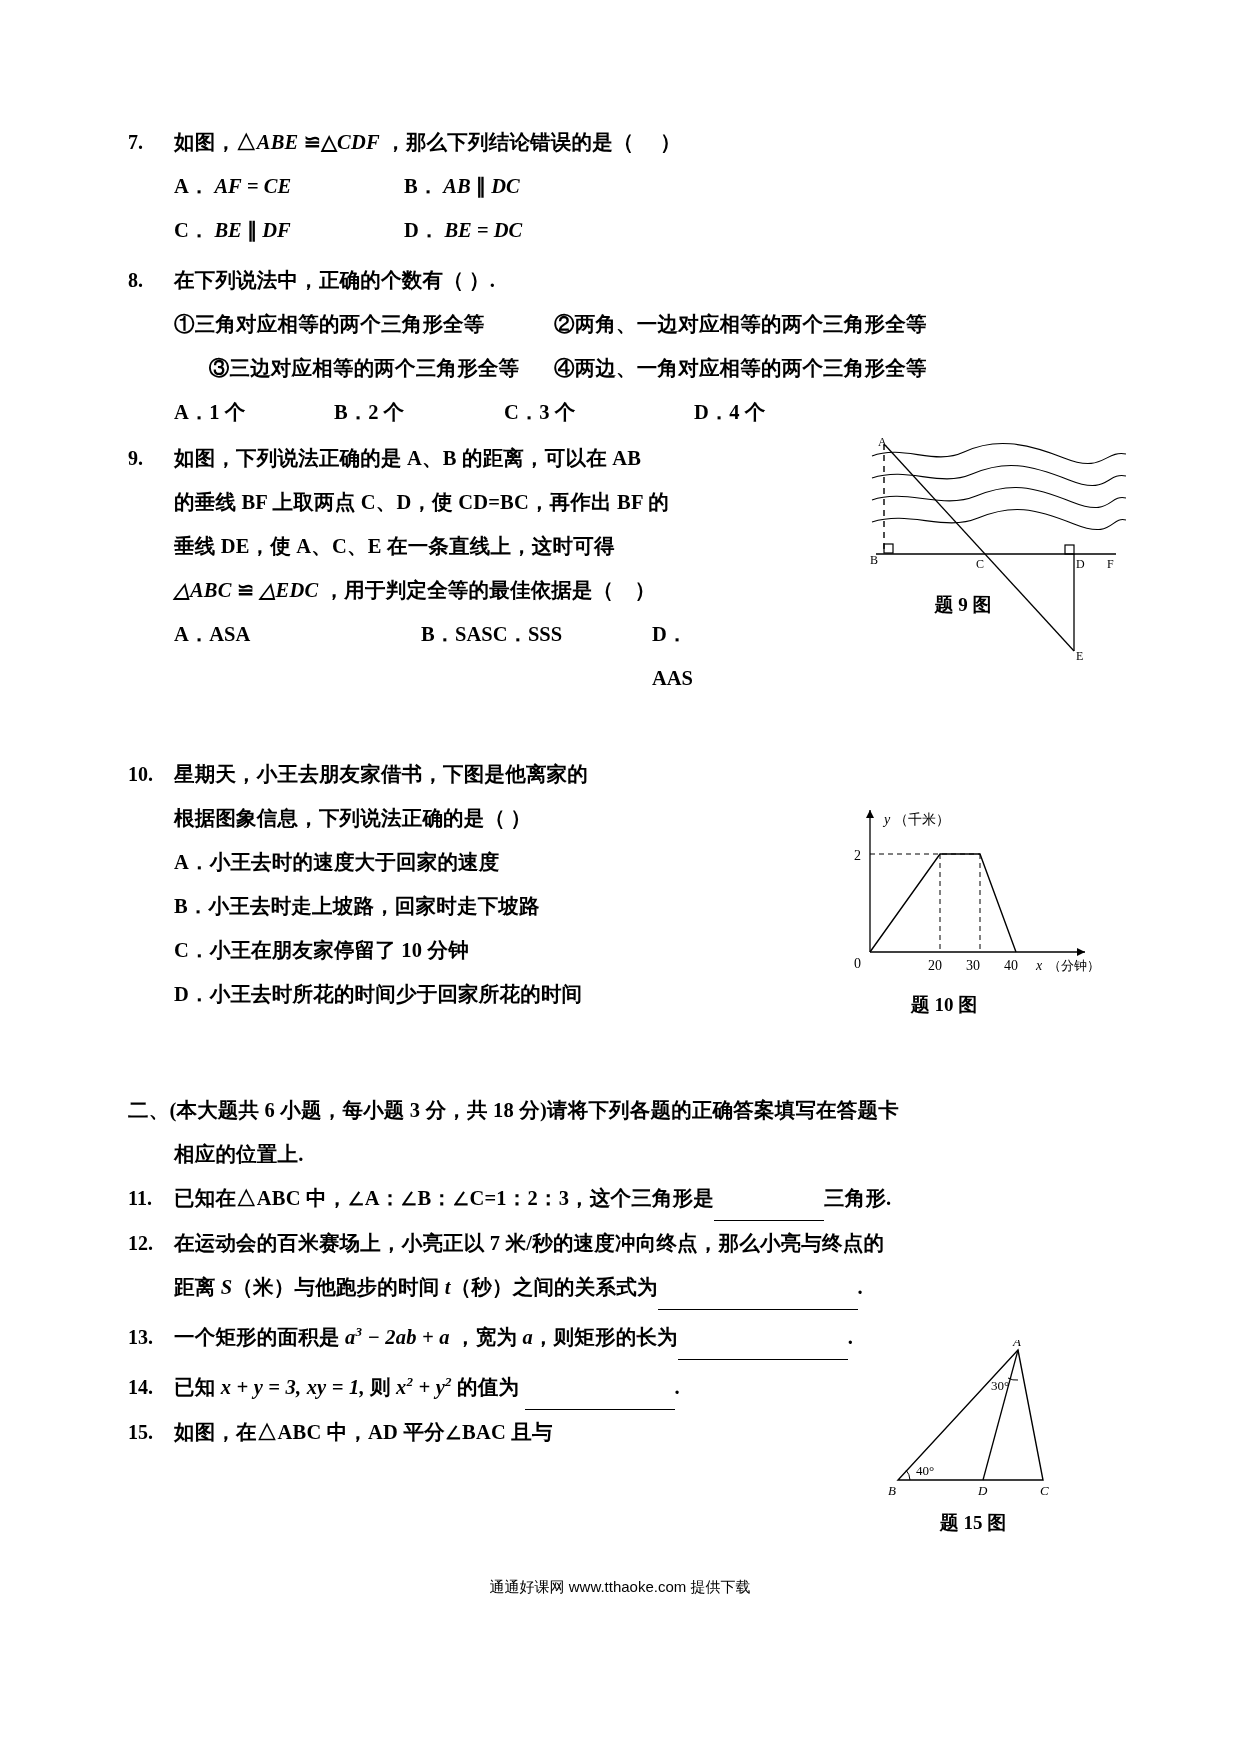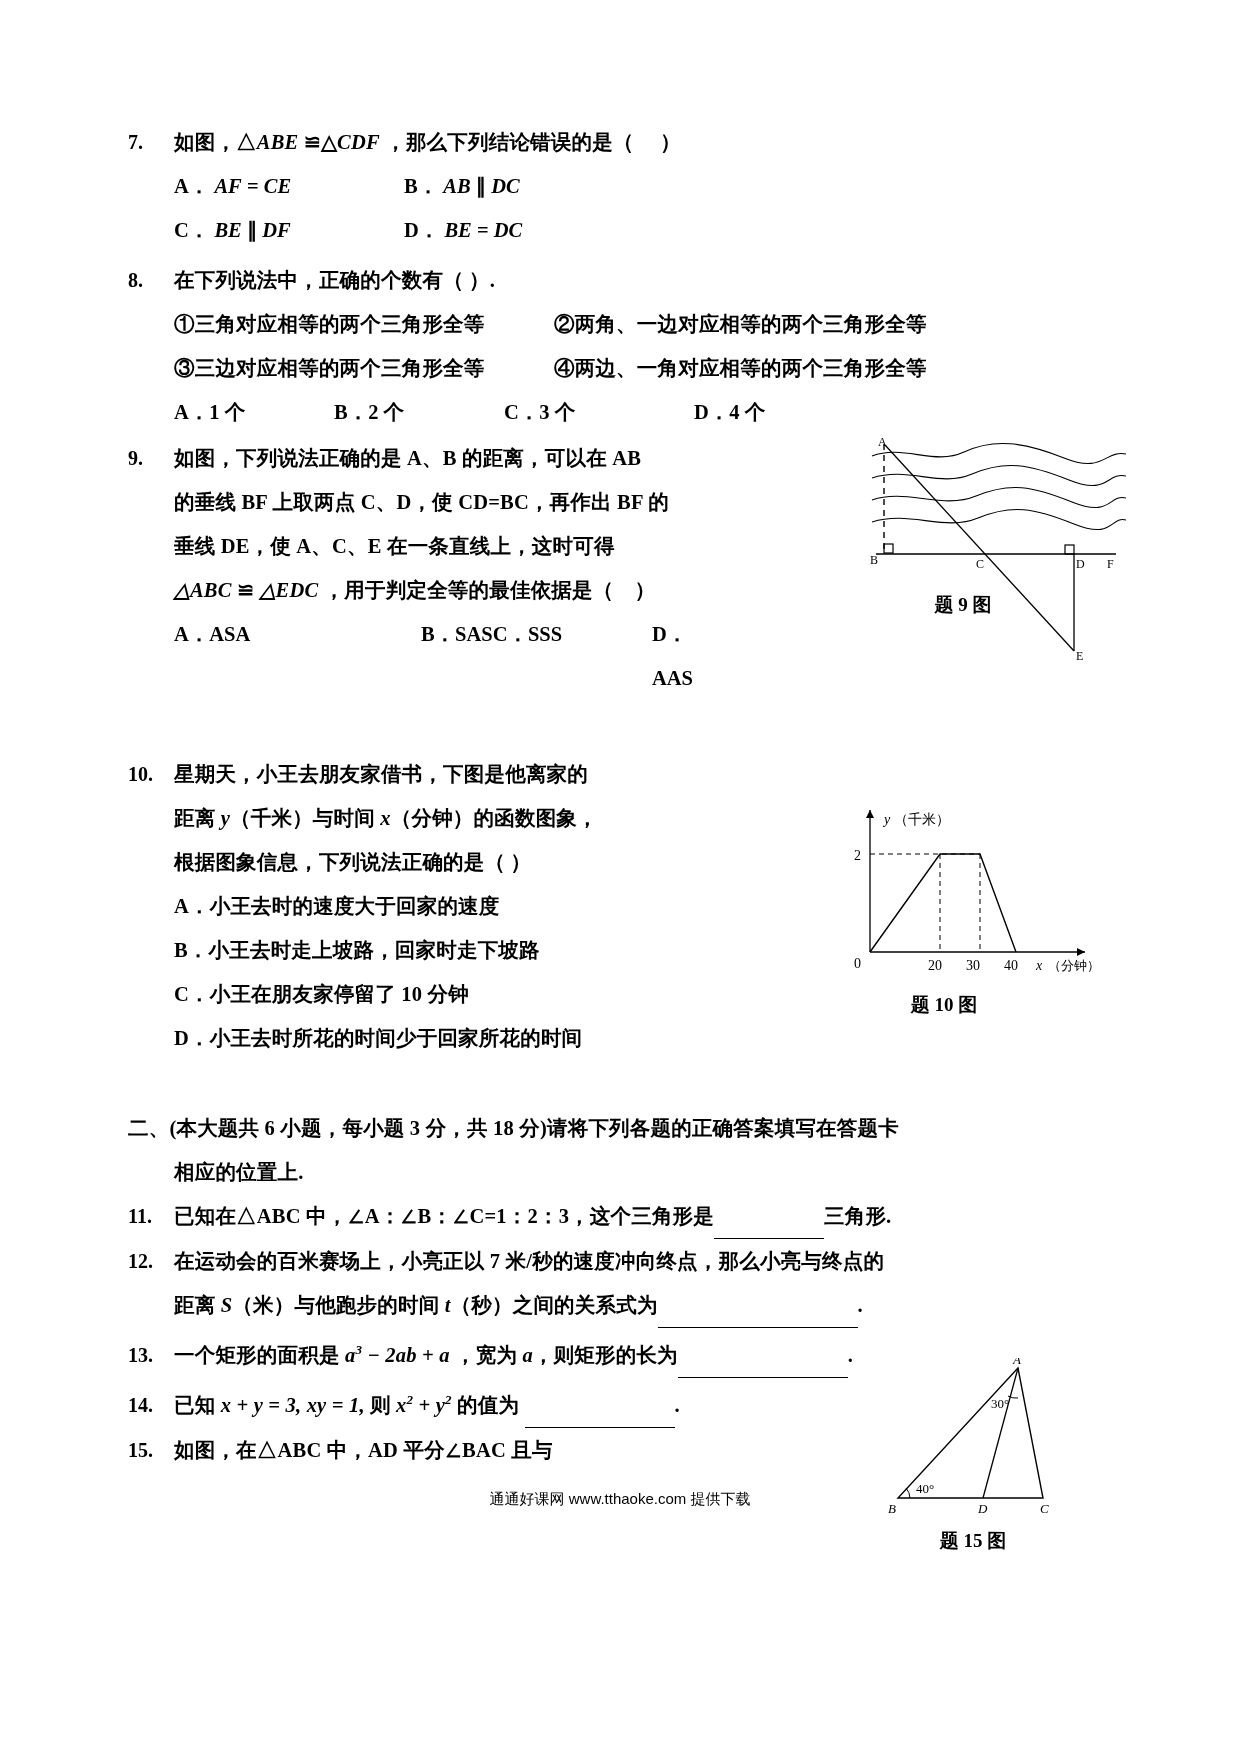--- a/index.html
+++ b/index.html
@@ -24,21 +24,21 @@
   .opt { font-size:20.5px; font-weight:bold; line-height:44px; }
   .sup { font-size:13px; vertical-align:super; }
 
   .figcap { text-align:center; font-weight:bold; font-size:19px; margin-top:4px; }
 
   .fig9 { position:absolute; right:-4px; top:0px; width:268px; }
   .fig10 { position:absolute; right:20px; top:0px; width:268px; }
   .fig15 { position:absolute; right:30px; top:0px; width:240px; }
 
   .footer {
-    position:absolute; left:0; right:0; top:1490px;
+    position:absolute; left:0; right:0; top:1578px;
     text-align:center; font-size:15px; font-family:"Liberation Sans", sans-serif;
   }
 
   .blank { display:inline-block; border-bottom:1.5px solid #000; }
 </style>
 </head>
 <body>
 
 <div class="page">
   <div class="content">
@@ -74,21 +74,21 @@
       <div class="qline">
         <div class="num">8.</div>
         <div class="body-txt">在下列说法中，正确的个数有（       ）.</div>
       </div>
       <div class="indent">
         <div class="opts">
           <div class="body-txt" style="width:380px;">①三角对应相等的两个三角形全等</div>
           <div class="body-txt">②两角、一边对应相等的两个三角形全等</div>
         </div>
         <div class="opts">
-          <div class="body-txt" style="width:380px;">③三边对应相等的两个三角形全等</div>
+          <div class="body-txt" style="width:380px;text-align:center;">③三边对应相等的两个三角形全等</div>
           <div class="body-txt">④两边、一角对应相等的两个三角形全等</div>
         </div>
         <div class="opts">
           <div class="opt" style="width:160px;">A．1 个</div>
           <div class="opt" style="width:170px;">B．2 个</div>
           <div class="opt" style="width:190px;">C．3 个</div>
           <div class="opt">D．4 个</div>
         </div>
       </div>
     </div>
@@ -143,23 +143,20 @@
         </svg>
         <div class="figcap" style="margin-top:-78px; margin-right:70px;">题 9 图</div>
       </div>
     </div>
 
     <div class="q" style="margin-top:52px; min-height:290px;">
       <div style="width:620px;">
         <div class="qline">
           <div class="num">10.</div>
           <div class="body-txt">星期天，小王去朋友家借书，下图是他离家的</div>
-        </div>
-        <div class="indent body-txt">
-          距离 <span class="it">y</span>（千米）与时间 <span class="it">x</span>（分钟）的函数图象，
         </div>
         <div class="indent body-txt">根据图象信息，下列说法正确的是（      ）</div>
         <div class="indent body-txt">A．小王去时的速度大于回家的速度</div>
         <div class="indent body-txt">B．小王去时走上坡路，回家时走下坡路</div>
         <div class="indent body-txt">C．小王在朋友家停留了 10 分钟</div>
         <div class="indent body-txt">D．小王去时所花的时间少于回家所花的时间</div>
       </div>
 
       <div class="fig10" style="top:40px;">
         <svg width="268" height="180" viewBox="0 0 268 180">

